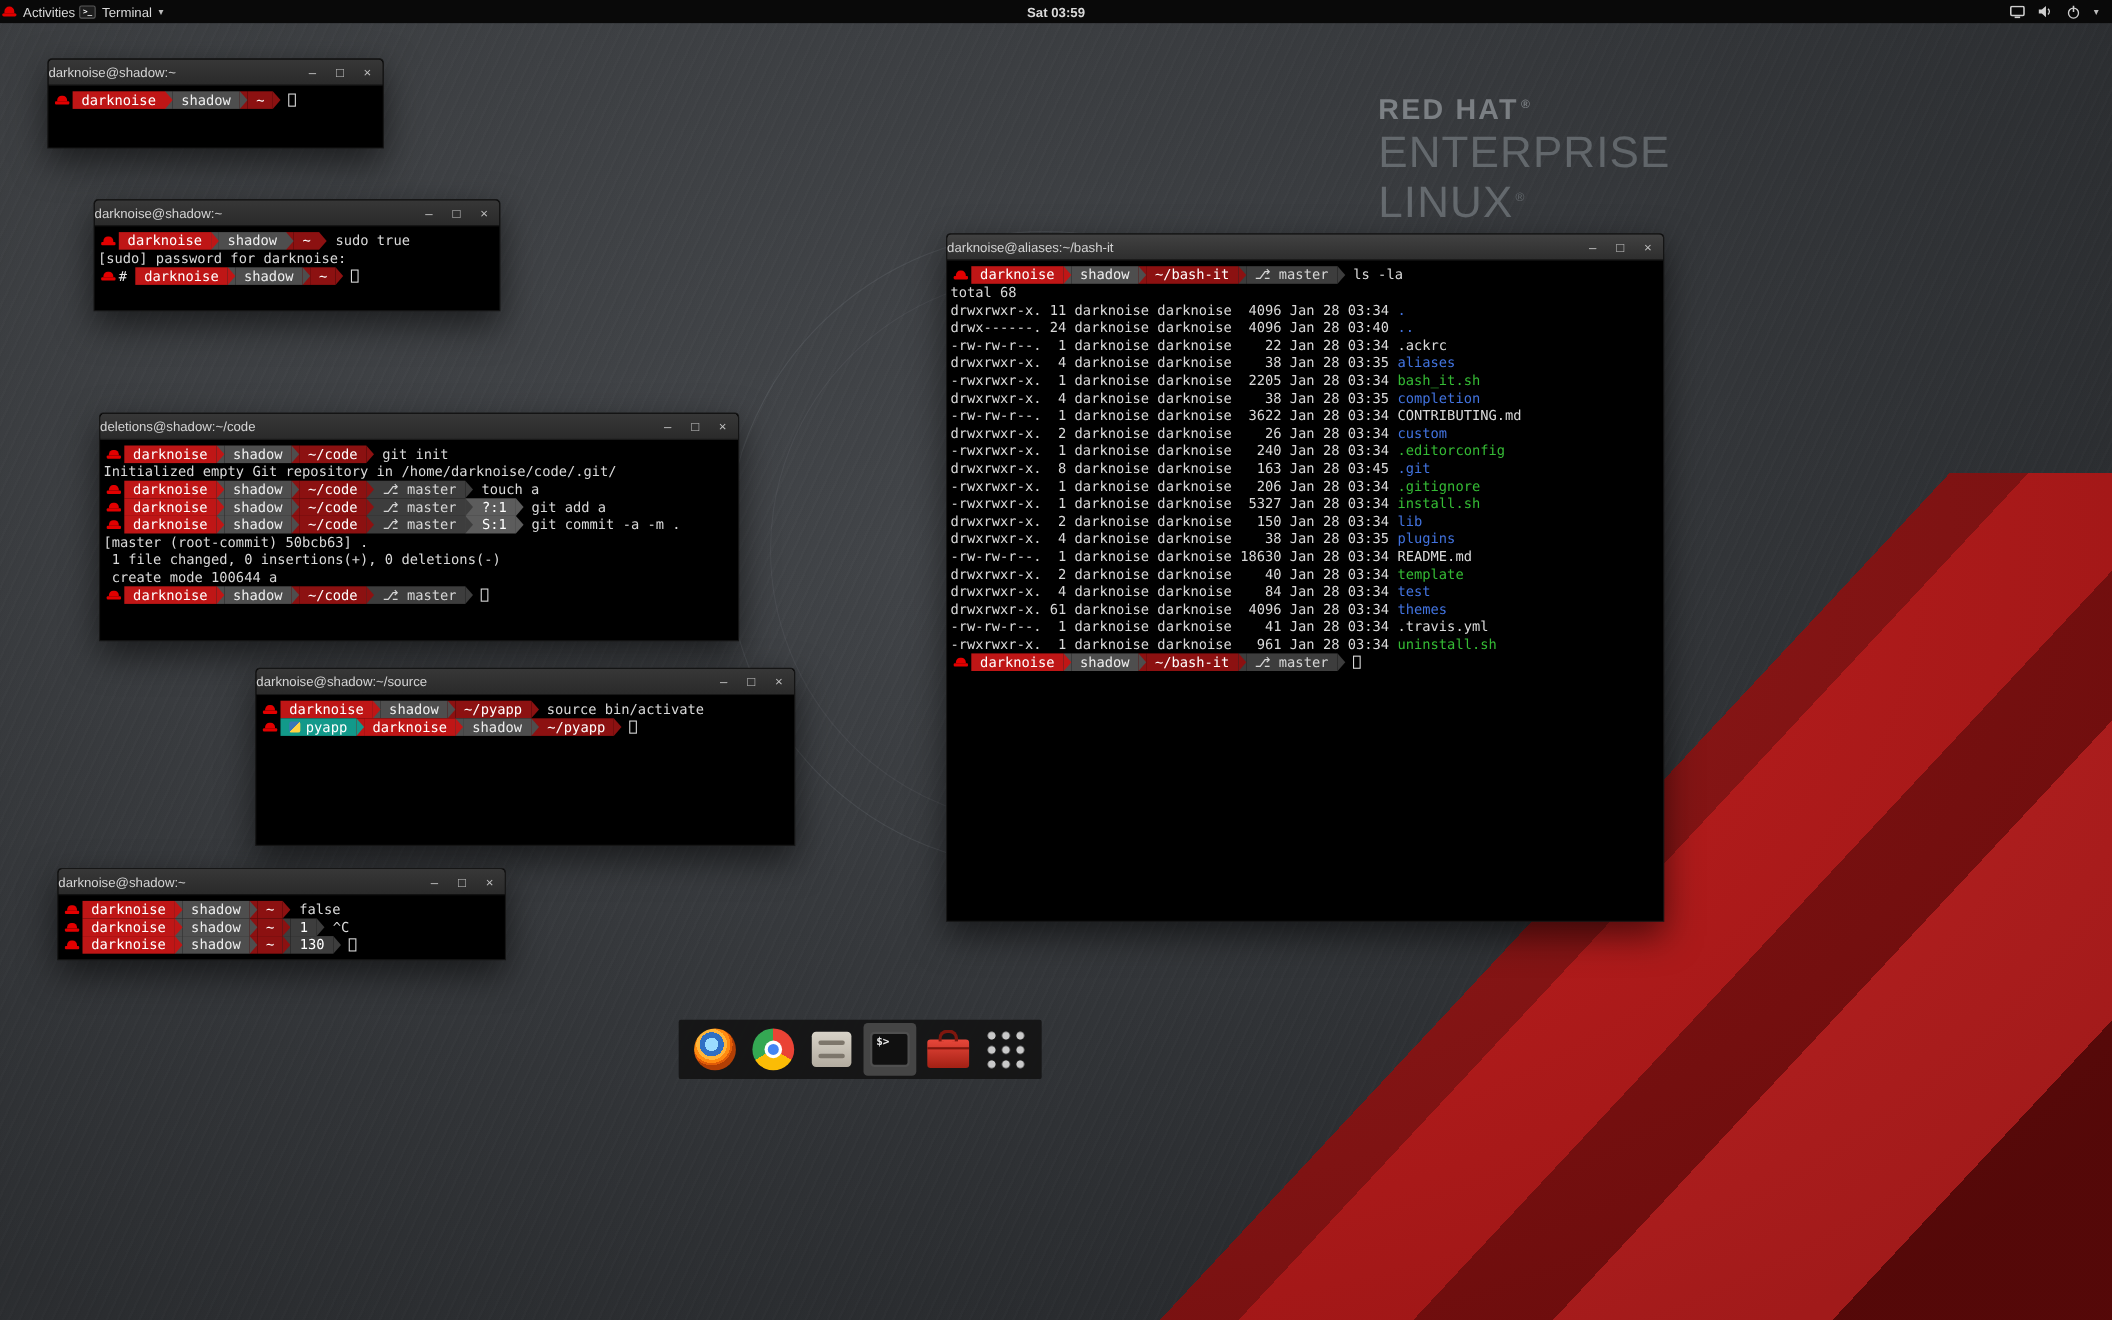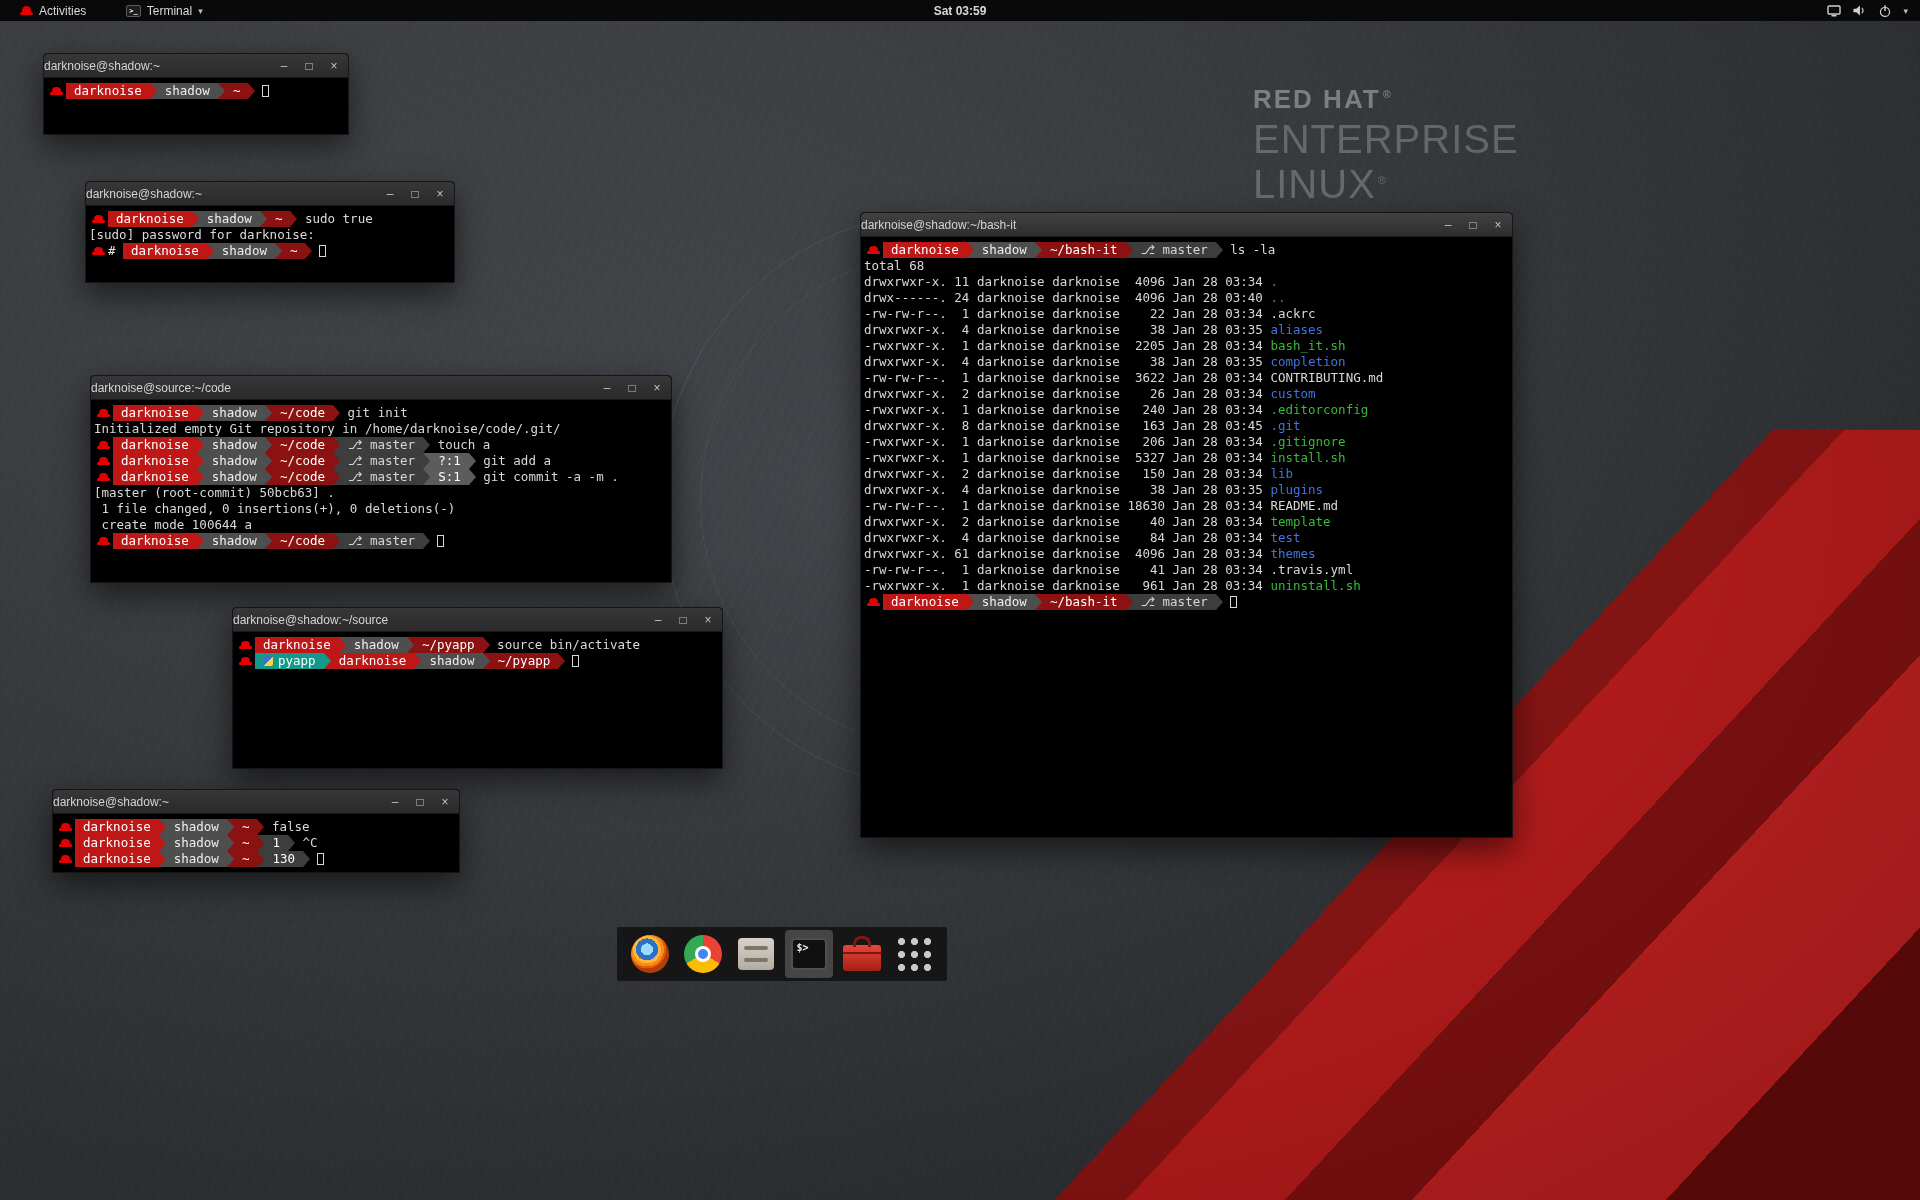--- a/index.html
+++ b/index.html
@@ -33,21 +33,21 @@
   .brand { position:absolute; left:1253px; top:84px; color:#767b80; }
   .brand-l1 { font-size:26px; font-weight:bold; letter-spacing:2px; color:#8d9297; }
   .brand-l2 { font-size:40px; font-weight:400; letter-spacing:1px; margin-top:2px; color:#70767b; }
   .brand-l3 { font-size:40px; font-weight:400; letter-spacing:1px; color:#70767b; }
   .reg { font-size:11px; vertical-align:super; margin-left:2px; }
 
   
   .topbar { position:absolute; left:0; top:0; right:0; height:21px; background:#090909;
     display:flex; align-items:center; color:#d9d9d9; font-size:12px; z-index:60; }
   .tb-left { display:flex; align-items:center; height:100%; }
-  .tb-activities, .tb-appmenu { display:flex; align-items:center; gap:6px; padding:0 20px; height:100%; cursor:default; }
+  .tb-activities, .tb-appmenu { display:flex; align-items:center; gap:6px; padding:0 2px; height:100%; cursor:default; }
   .rh-logo { width:13px; height:10px; position:relative; display:inline-block; }
   .rh-logo::before { content:""; position:absolute; left:2px; top:0; width:9px; height:6px; background:#e20000; border-radius:5px 5px 0 0; }
   .rh-logo::after  { content:""; position:absolute; left:0; top:6px; width:13px; height:3px; background:#e20000; border-radius:2px; }
   .mini-term { background:#1d1d1d; border:1px solid #5a5a5a; color:#fff;
     font:bold 7px "DejaVu Sans Mono", monospace; padding:1px 2px; border-radius:2px; line-height:8px; }
   .caret { font-size:9px; color:#bdbdbd; }
   .tb-center { position:absolute; left:50%; transform:translateX(-50%); height:100%;
     display:flex; align-items:center; padding:0 10px; font-weight:bold; }
   .tb-right { margin-left:auto; display:flex; align-items:center; gap:11px; padding:0 12px; height:100%; }
   .tb-right svg { display:block; }
@@ -132,21 +132,21 @@
           <span class="wcontrols">
             <span class="wbtn">–</span>
             <span class="wbtn">□</span>
             <span class="wbtn">×</span>
           </span>
         </div>
         <div class="tbody"><div class="tline"><span class="rh-ico"></span><span class="pseg" style="background: rgb(191, 22, 22); color: rgb(255, 255, 255);">darknoise</span><span class="pl-arrow" style="border-left-color: rgb(191, 22, 22); background-color: rgb(78, 78, 78);"></span><span class="pseg" style="background: rgb(78, 78, 78); color: rgb(238, 238, 238);">shadow</span><span class="pl-arrow" style="border-left-color: rgb(78, 78, 78); background-color: rgb(140, 17, 17);"></span><span class="pseg" style="background: rgb(140, 17, 17); color: rgb(255, 255, 255);">~</span><span class="pl-arrow" style="border-left-color: rgb(140, 17, 17); background-color: transparent;"></span><span class="ttext"> sudo true</span></div><div class="tline"><span class="ttext">[sudo] password for darknoise: </span></div><div class="tline"><span class="rh-ico"></span><span class="ttext" style="color: rgb(230, 230, 230);"># </span><span class="pseg" style="background: rgb(191, 22, 22); color: rgb(255, 255, 255);">darknoise</span><span class="pl-arrow" style="border-left-color: rgb(191, 22, 22); background-color: rgb(78, 78, 78);"></span><span class="pseg" style="background: rgb(78, 78, 78); color: rgb(238, 238, 238);">shadow</span><span class="pl-arrow" style="border-left-color: rgb(78, 78, 78); background-color: rgb(140, 17, 17);"></span><span class="pseg" style="background: rgb(140, 17, 17); color: rgb(255, 255, 255);">~</span><span class="pl-arrow" style="border-left-color: rgb(140, 17, 17); background-color: transparent;"></span><span class="tcursor"></span></div></div>
       </div>
       <div class="twin" style="left: 90px; top: 375px; width: 582px; height: 208px;">
         <div class="titlebar">
-          <span>darknoise@source:~/code</span>
+          <span>deletions@shadow:~/code</span>
           <span class="wcontrols">
             <span class="wbtn">–</span>
             <span class="wbtn">□</span>
             <span class="wbtn">×</span>
           </span>
         </div>
         <div class="tbody"><div class="tline"><span class="rh-ico"></span><span class="pseg" style="background: rgb(191, 22, 22); color: rgb(255, 255, 255);">darknoise</span><span class="pl-arrow" style="border-left-color: rgb(191, 22, 22); background-color: rgb(78, 78, 78);"></span><span class="pseg" style="background: rgb(78, 78, 78); color: rgb(238, 238, 238);">shadow</span><span class="pl-arrow" style="border-left-color: rgb(78, 78, 78); background-color: rgb(140, 17, 17);"></span><span class="pseg" style="background: rgb(140, 17, 17); color: rgb(255, 255, 255);">~/code</span><span class="pl-arrow" style="border-left-color: rgb(140, 17, 17); background-color: transparent;"></span><span class="ttext"> git init</span></div><div class="tline"><span class="ttext">Initialized empty Git repository in /home/darknoise/code/.git/</span></div><div class="tline"><span class="rh-ico"></span><span class="pseg" style="background: rgb(191, 22, 22); color: rgb(255, 255, 255);">darknoise</span><span class="pl-arrow" style="border-left-color: rgb(191, 22, 22); background-color: rgb(78, 78, 78);"></span><span class="pseg" style="background: rgb(78, 78, 78); color: rgb(238, 238, 238);">shadow</span><span class="pl-arrow" style="border-left-color: rgb(78, 78, 78); background-color: rgb(140, 17, 17);"></span><span class="pseg" style="background: rgb(140, 17, 17); color: rgb(255, 255, 255);">~/code</span><span class="pl-arrow" style="border-left-color: rgb(140, 17, 17); background-color: rgb(61, 61, 61);"></span><span class="pseg" style="background: rgb(61, 61, 61); color: rgb(214, 214, 214);">⎇ master</span><span class="pl-arrow" style="border-left-color: rgb(61, 61, 61); background-color: transparent;"></span><span class="ttext"> touch a</span></div><div class="tline"><span class="rh-ico"></span><span class="pseg" style="background: rgb(191, 22, 22); color: rgb(255, 255, 255);">darknoise</span><span class="pl-arrow" style="border-left-color: rgb(191, 22, 22); background-color: rgb(78, 78, 78);"></span><span class="pseg" style="background: rgb(78, 78, 78); color: rgb(238, 238, 238);">shadow</span><span class="pl-arrow" style="border-left-color: rgb(78, 78, 78); background-color: rgb(140, 17, 17);"></span><span class="pseg" style="background: rgb(140, 17, 17); color: rgb(255, 255, 255);">~/code</span><span class="pl-arrow" style="border-left-color: rgb(140, 17, 17); background-color: rgb(61, 61, 61);"></span><span class="pseg" style="background: rgb(61, 61, 61); color: rgb(214, 214, 214);">⎇ master</span><span class="pl-arrow" style="border-left-color: rgb(61, 61, 61); background-color: rgb(92, 92, 92);"></span><span class="pseg" style="background: rgb(92, 92, 92); color: rgb(255, 255, 255);">?:1</span><span class="pl-arrow" style="border-left-color: rgb(92, 92, 92); background-color: transparent;"></span><span class="ttext"> git add a</span></div><div class="tline"><span class="rh-ico"></span><span class="pseg" style="background: rgb(191, 22, 22); color: rgb(255, 255, 255);">darknoise</span><span class="pl-arrow" style="border-left-color: rgb(191, 22, 22); background-color: rgb(78, 78, 78);"></span><span class="pseg" style="background: rgb(78, 78, 78); color: rgb(238, 238, 238);">shadow</span><span class="pl-arrow" style="border-left-color: rgb(78, 78, 78); background-color: rgb(140, 17, 17);"></span><span class="pseg" style="background: rgb(140, 17, 17); color: rgb(255, 255, 255);">~/code</span><span class="pl-arrow" style="border-left-color: rgb(140, 17, 17); background-color: rgb(61, 61, 61);"></span><span class="pseg" style="background: rgb(61, 61, 61); color: rgb(214, 214, 214);">⎇ master</span><span class="pl-arrow" style="border-left-color: rgb(61, 61, 61); background-color: rgb(92, 92, 92);"></span><span class="pseg" style="background: rgb(92, 92, 92); color: rgb(255, 255, 255);">S:1</span><span class="pl-arrow" style="border-left-color: rgb(92, 92, 92); background-color: transparent;"></span><span class="ttext"> git commit -a -m .</span></div><div class="tline"><span class="ttext">[master (root-commit) 50bcb63] .</span></div><div class="tline"><span class="ttext"> 1 file changed, 0 insertions(+), 0 deletions(-)</span></div><div class="tline"><span class="ttext"> create mode 100644 a</span></div><div class="tline"><span class="rh-ico"></span><span class="pseg" style="background: rgb(191, 22, 22); color: rgb(255, 255, 255);">darknoise</span><span class="pl-arrow" style="border-left-color: rgb(191, 22, 22); background-color: rgb(78, 78, 78);"></span><span class="pseg" style="background: rgb(78, 78, 78); color: rgb(238, 238, 238);">shadow</span><span class="pl-arrow" style="border-left-color: rgb(78, 78, 78); background-color: rgb(140, 17, 17);"></span><span class="pseg" style="background: rgb(140, 17, 17); color: rgb(255, 255, 255);">~/code</span><span class="pl-arrow" style="border-left-color: rgb(140, 17, 17); background-color: rgb(61, 61, 61);"></span><span class="pseg" style="background: rgb(61, 61, 61); color: rgb(214, 214, 214);">⎇ master</span><span class="pl-arrow" style="border-left-color: rgb(61, 61, 61); background-color: transparent;"></span><span class="tcursor"></span></div></div>
       </div>
       <div class="twin" style="left: 232px; top: 607px; width: 491px; height: 162px;">
         <div class="titlebar">
@@ -165,21 +165,21 @@
           <span class="wcontrols">
             <span class="wbtn">–</span>
             <span class="wbtn">□</span>
             <span class="wbtn">×</span>
           </span>
         </div>
         <div class="tbody"><div class="tline"><span class="rh-ico"></span><span class="pseg" style="background: rgb(191, 22, 22); color: rgb(255, 255, 255);">darknoise</span><span class="pl-arrow" style="border-left-color: rgb(191, 22, 22); background-color: rgb(78, 78, 78);"></span><span class="pseg" style="background: rgb(78, 78, 78); color: rgb(238, 238, 238);">shadow</span><span class="pl-arrow" style="border-left-color: rgb(78, 78, 78); background-color: rgb(140, 17, 17);"></span><span class="pseg" style="background: rgb(140, 17, 17); color: rgb(255, 255, 255);">~</span><span class="pl-arrow" style="border-left-color: rgb(140, 17, 17); background-color: transparent;"></span><span class="ttext"> false</span></div><div class="tline"><span class="rh-ico"></span><span class="pseg" style="background: rgb(191, 22, 22); color: rgb(255, 255, 255);">darknoise</span><span class="pl-arrow" style="border-left-color: rgb(191, 22, 22); background-color: rgb(78, 78, 78);"></span><span class="pseg" style="background: rgb(78, 78, 78); color: rgb(238, 238, 238);">shadow</span><span class="pl-arrow" style="border-left-color: rgb(78, 78, 78); background-color: rgb(140, 17, 17);"></span><span class="pseg" style="background: rgb(140, 17, 17); color: rgb(255, 255, 255);">~</span><span class="pl-arrow" style="border-left-color: rgb(140, 17, 17); background-color: rgb(61, 61, 61);"></span><span class="pseg" style="background: rgb(61, 61, 61); color: rgb(255, 255, 255);">1</span><span class="pl-arrow" style="border-left-color: rgb(61, 61, 61); background-color: transparent;"></span><span class="ttext"> ^C</span></div><div class="tline"><span class="rh-ico"></span><span class="pseg" style="background: rgb(191, 22, 22); color: rgb(255, 255, 255);">darknoise</span><span class="pl-arrow" style="border-left-color: rgb(191, 22, 22); background-color: rgb(78, 78, 78);"></span><span class="pseg" style="background: rgb(78, 78, 78); color: rgb(238, 238, 238);">shadow</span><span class="pl-arrow" style="border-left-color: rgb(78, 78, 78); background-color: rgb(140, 17, 17);"></span><span class="pseg" style="background: rgb(140, 17, 17); color: rgb(255, 255, 255);">~</span><span class="pl-arrow" style="border-left-color: rgb(140, 17, 17); background-color: rgb(61, 61, 61);"></span><span class="pseg" style="background: rgb(61, 61, 61); color: rgb(255, 255, 255);">130</span><span class="pl-arrow" style="border-left-color: rgb(61, 61, 61); background-color: transparent;"></span><span class="tcursor"></span></div></div>
       </div>
       <div class="twin focused" style="left: 860px; top: 212px; width: 653px; height: 626px;">
         <div class="titlebar">
-          <span>darknoise@shadow:~/bash-it</span>
+          <span>darknoise@aliases:~/bash-it</span>
           <span class="wcontrols">
             <span class="wbtn">–</span>
             <span class="wbtn">□</span>
             <span class="wbtn">×</span>
           </span>
         </div>
         <div class="tbody"><div class="tline"><span class="rh-ico"></span><span class="pseg" style="background: rgb(191, 22, 22); color: rgb(255, 255, 255);">darknoise</span><span class="pl-arrow" style="border-left-color: rgb(191, 22, 22); background-color: rgb(78, 78, 78);"></span><span class="pseg" style="background: rgb(78, 78, 78); color: rgb(238, 238, 238);">shadow</span><span class="pl-arrow" style="border-left-color: rgb(78, 78, 78); background-color: rgb(140, 17, 17);"></span><span class="pseg" style="background: rgb(140, 17, 17); color: rgb(255, 255, 255);">~/bash-it</span><span class="pl-arrow" style="border-left-color: rgb(140, 17, 17); background-color: rgb(61, 61, 61);"></span><span class="pseg" style="background: rgb(61, 61, 61); color: rgb(214, 214, 214);">⎇ master</span><span class="pl-arrow" style="border-left-color: rgb(61, 61, 61); background-color: transparent;"></span><span class="ttext"> ls -la</span></div><div class="tline"><span class="ttext">total 68</span></div><div class="tline"><span class="ttext">drwxrwxr-x. 11 darknoise darknoise  4096 Jan 28 03:34 </span><span class="ttext" style="color: rgb(66, 115, 223);">.</span></div><div class="tline"><span class="ttext">drwx------. 24 darknoise darknoise  4096 Jan 28 03:40 </span><span class="ttext" style="color: rgb(66, 115, 223);">..</span></div><div class="tline"><span class="ttext">-rw-rw-r--.  1 darknoise darknoise    22 Jan 28 03:34 </span><span class="ttext">.ackrc</span></div><div class="tline"><span class="ttext">drwxrwxr-x.  4 darknoise darknoise    38 Jan 28 03:35 </span><span class="ttext" style="color: rgb(66, 115, 223);">aliases</span></div><div class="tline"><span class="ttext">-rwxrwxr-x.  1 darknoise darknoise  2205 Jan 28 03:34 </span><span class="ttext" style="color: rgb(53, 187, 53);">bash_it.sh</span></div><div class="tline"><span class="ttext">drwxrwxr-x.  4 darknoise darknoise    38 Jan 28 03:35 </span><span class="ttext" style="color: rgb(66, 115, 223);">completion</span></div><div class="tline"><span class="ttext">-rw-rw-r--.  1 darknoise darknoise  3622 Jan 28 03:34 </span><span class="ttext">CONTRIBUTING.md</span></div><div class="tline"><span class="ttext">drwxrwxr-x.  2 darknoise darknoise    26 Jan 28 03:34 </span><span class="ttext" style="color: rgb(66, 115, 223);">custom</span></div><div class="tline"><span class="ttext">-rwxrwxr-x.  1 darknoise darknoise   240 Jan 28 03:34 </span><span class="ttext" style="color: rgb(53, 187, 53);">.editorconfig</span></div><div class="tline"><span class="ttext">drwxrwxr-x.  8 darknoise darknoise   163 Jan 28 03:45 </span><span class="ttext" style="color: rgb(66, 115, 223);">.git</span></div><div class="tline"><span class="ttext">-rwxrwxr-x.  1 darknoise darknoise   206 Jan 28 03:34 </span><span class="ttext" style="color: rgb(53, 187, 53);">.gitignore</span></div><div class="tline"><span class="ttext">-rwxrwxr-x.  1 darknoise darknoise  5327 Jan 28 03:34 </span><span class="ttext" style="color: rgb(53, 187, 53);">install.sh</span></div><div class="tline"><span class="ttext">drwxrwxr-x.  2 darknoise darknoise   150 Jan 28 03:34 </span><span class="ttext" style="color: rgb(66, 115, 223);">lib</span></div><div class="tline"><span class="ttext">drwxrwxr-x.  4 darknoise darknoise    38 Jan 28 03:35 </span><span class="ttext" style="color: rgb(66, 115, 223);">plugins</span></div><div class="tline"><span class="ttext">-rw-rw-r--.  1 darknoise darknoise 18630 Jan 28 03:34 </span><span class="ttext">README.md</span></div><div class="tline"><span class="ttext">drwxrwxr-x.  2 darknoise darknoise    40 Jan 28 03:34 </span><span class="ttext" style="color: rgb(53, 187, 53);">template</span></div><div class="tline"><span class="ttext">drwxrwxr-x.  4 darknoise darknoise    84 Jan 28 03:34 </span><span class="ttext" style="color: rgb(66, 115, 223);">test</span></div><div class="tline"><span class="ttext">drwxrwxr-x. 61 darknoise darknoise  4096 Jan 28 03:34 </span><span class="ttext" style="color: rgb(66, 115, 223);">themes</span></div><div class="tline"><span class="ttext">-rw-rw-r--.  1 darknoise darknoise    41 Jan 28 03:34 </span><span class="ttext">.travis.yml</span></div><div class="tline"><span class="ttext">-rwxrwxr-x.  1 darknoise darknoise   961 Jan 28 03:34 </span><span class="ttext" style="color: rgb(53, 187, 53);">uninstall.sh</span></div><div class="tline"><span class="rh-ico"></span><span class="pseg" style="background: rgb(191, 22, 22); color: rgb(255, 255, 255);">darknoise</span><span class="pl-arrow" style="border-left-color: rgb(191, 22, 22); background-color: rgb(78, 78, 78);"></span><span class="pseg" style="background: rgb(78, 78, 78); color: rgb(238, 238, 238);">shadow</span><span class="pl-arrow" style="border-left-color: rgb(78, 78, 78); background-color: rgb(140, 17, 17);"></span><span class="pseg" style="background: rgb(140, 17, 17); color: rgb(255, 255, 255);">~/bash-it</span><span class="pl-arrow" style="border-left-color: rgb(140, 17, 17); background-color: rgb(61, 61, 61);"></span><span class="pseg" style="background: rgb(61, 61, 61); color: rgb(214, 214, 214);">⎇ master</span><span class="pl-arrow" style="border-left-color: rgb(61, 61, 61); background-color: transparent;"></span><span class="tcursor"></span></div></div>
       </div>
     </div>
 

